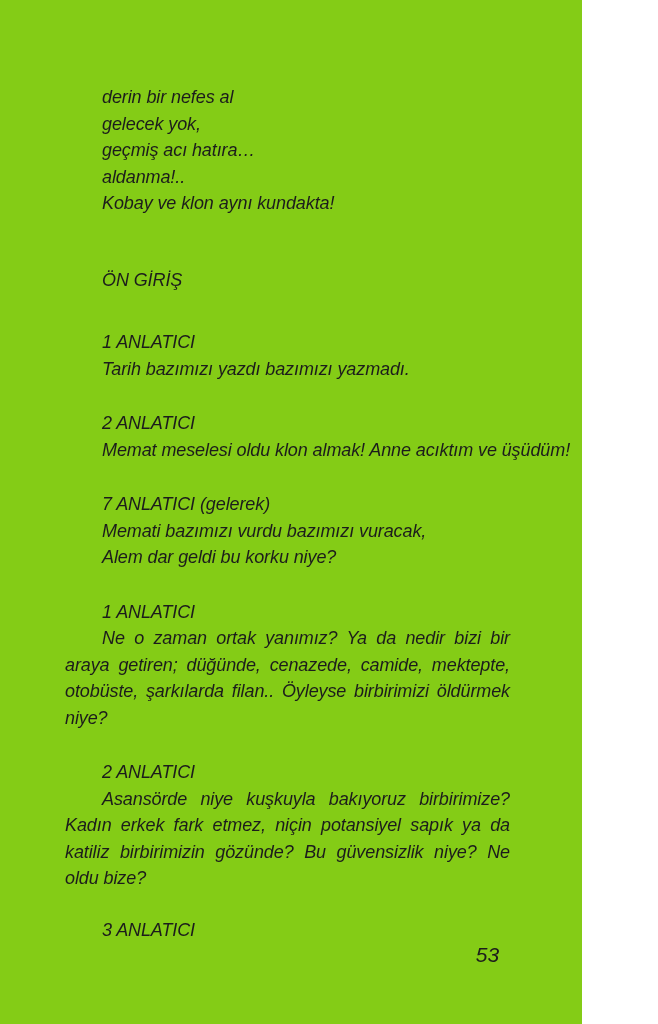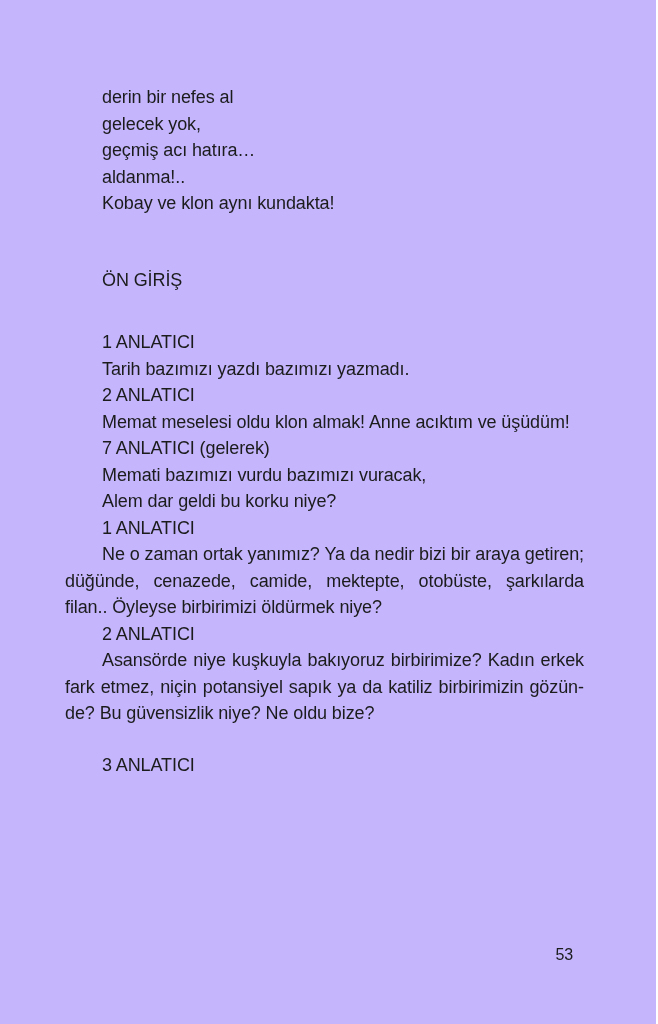--- a/index.html
+++ b/index.html
@@ -2,62 +2,64 @@
 <html lang="tr"><head>
 <meta charset="utf-8">
 <style>
   html, body {
     margin: 0;
     padding: 0;
     background: #ffffff;
   }
   .page {
     position: relative;
-    width: 656px;
+    width: 582px;
     height: 1024px;
-    background: #c4b5fd;
+    background: #84cc16;
     font-family: "Liberation Sans", sans-serif;
     font-size: 18px;
     line-height: 26.5px;
     letter-spacing: -0.1px;
     color: #1c1c1c;
     overflow: hidden;
     box-sizing: border-box;
+    font-style: italic;
   }
   .content {
     position: absolute;
     top: 84px;
     left: 65px;
     right: 72px;
   }
   .line {
     text-indent: 37px;
     white-space: nowrap;
   }
   .heading {
     margin-top: 50px;
   }
   .dialogue {
+    margin-top: 28px;
   }
   .dialogue.first-dialogue {
     margin-top: 36px;
   }
   .dialogue.last-dialogue {
     margin-top: 25px;
   }
   .para {
     margin: 0;
     text-align: justify;
     text-indent: 37px;
   }
   .page-number {
     position: absolute;
     top: 942px;
     right: 83px;
-    font-size: 16px;
+    font-size: 21px;
     line-height: 26.5px;
   }
 </style>
 </head>
 <body>
 
 <div class="page">
   <div class="content">
 
     <div class="verse">

